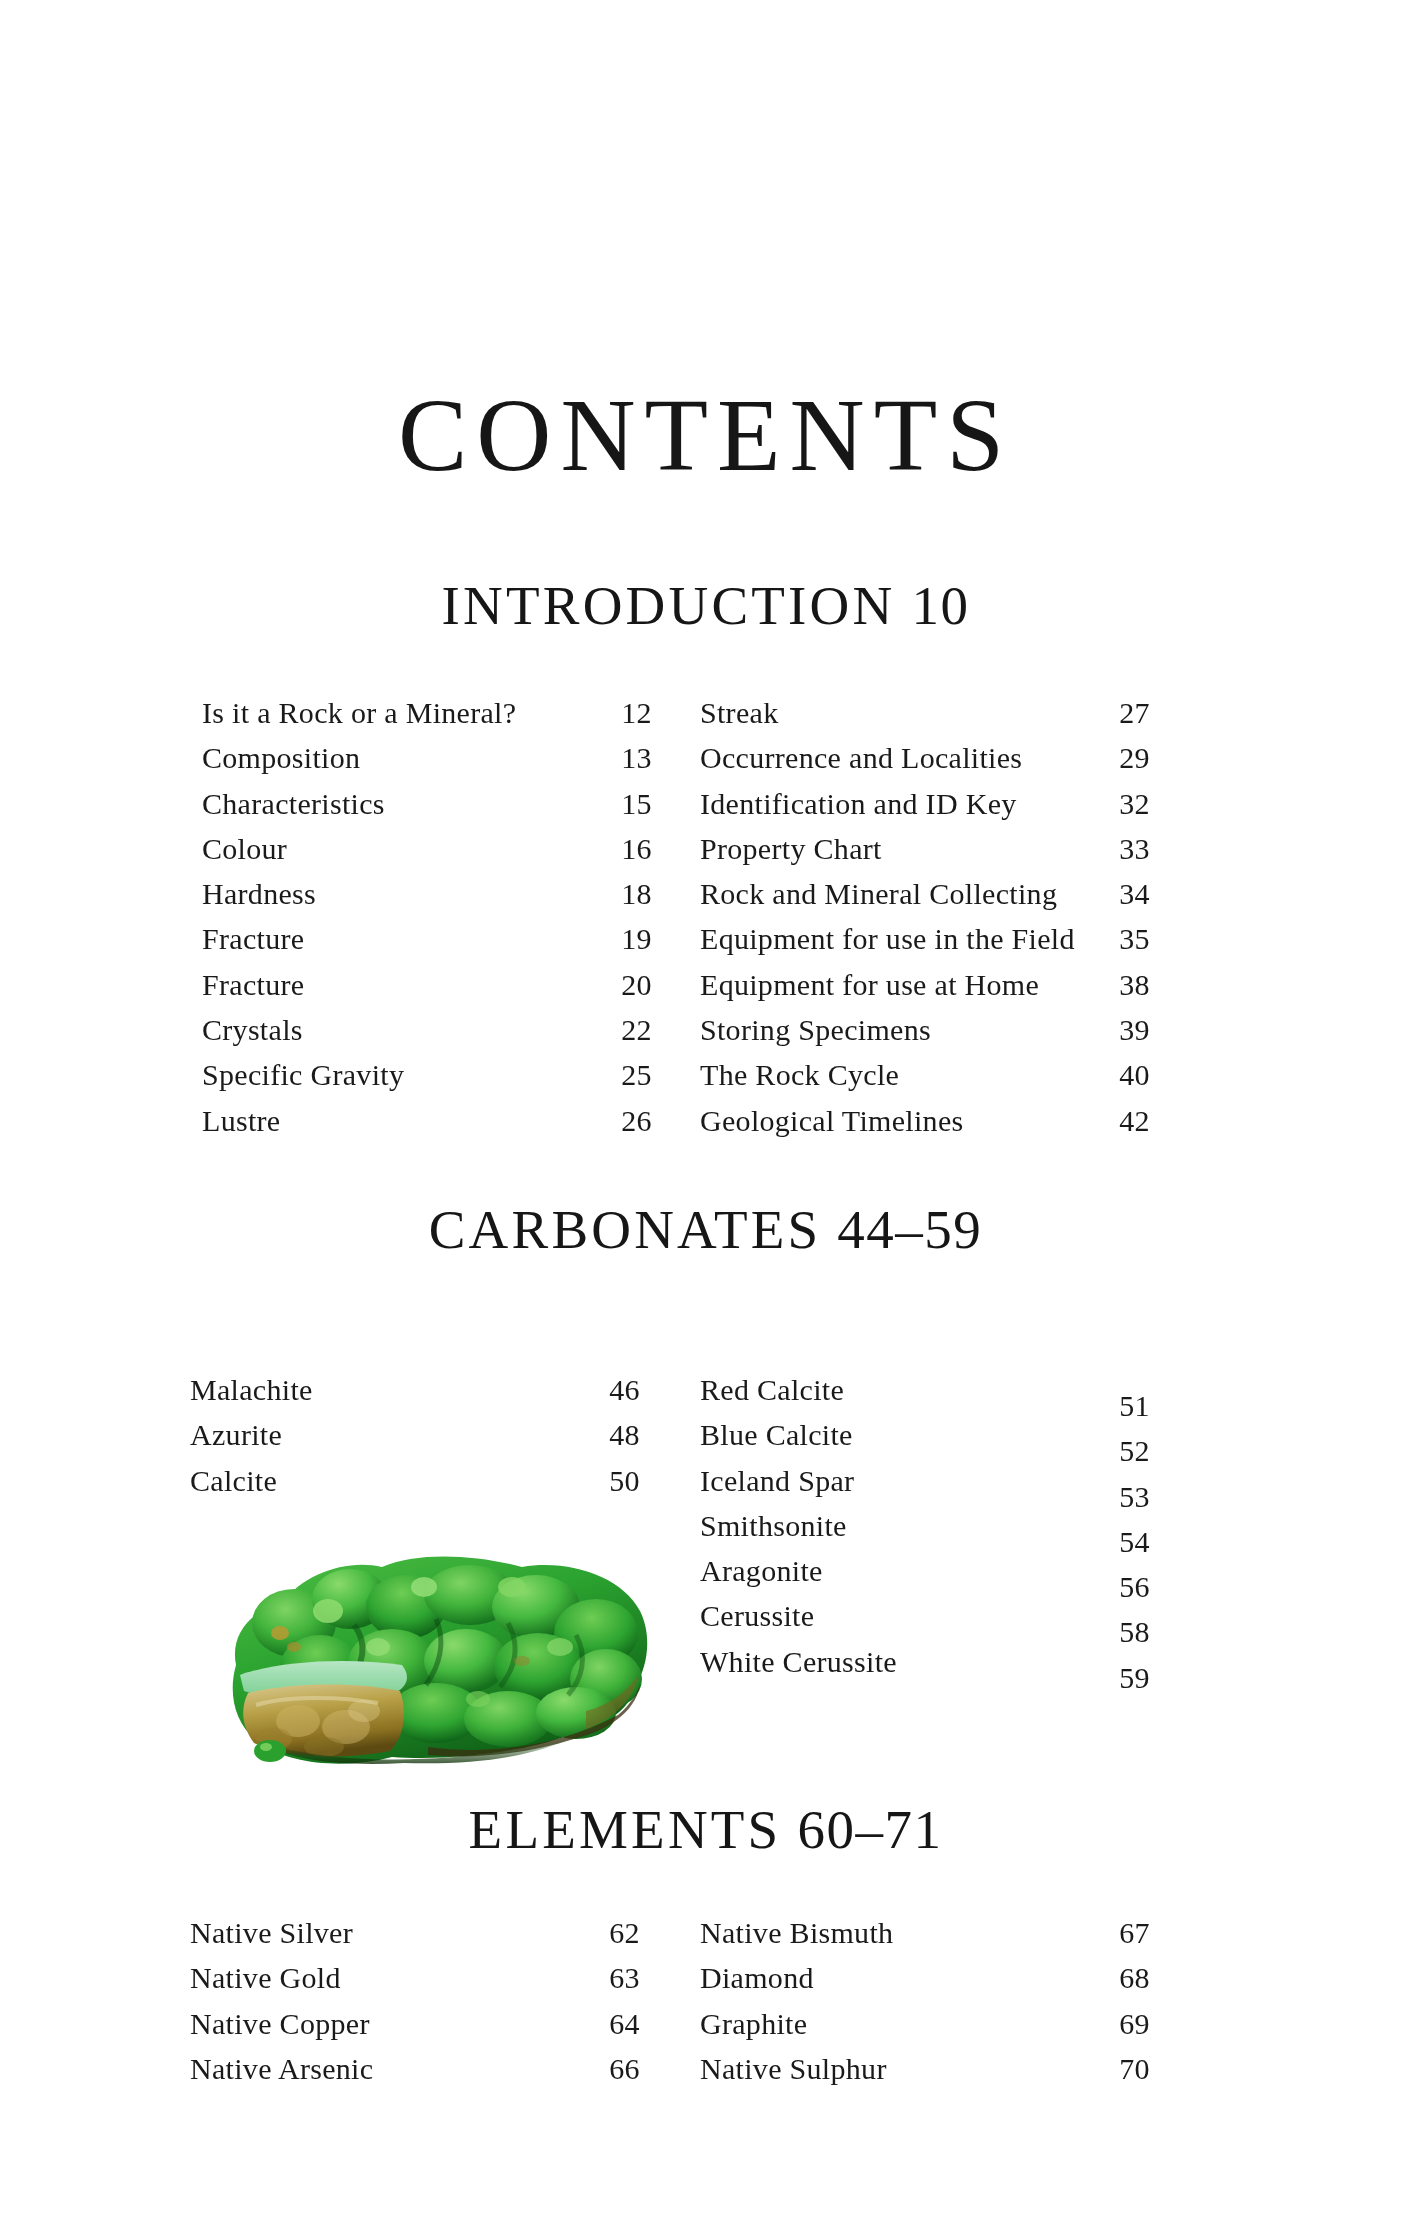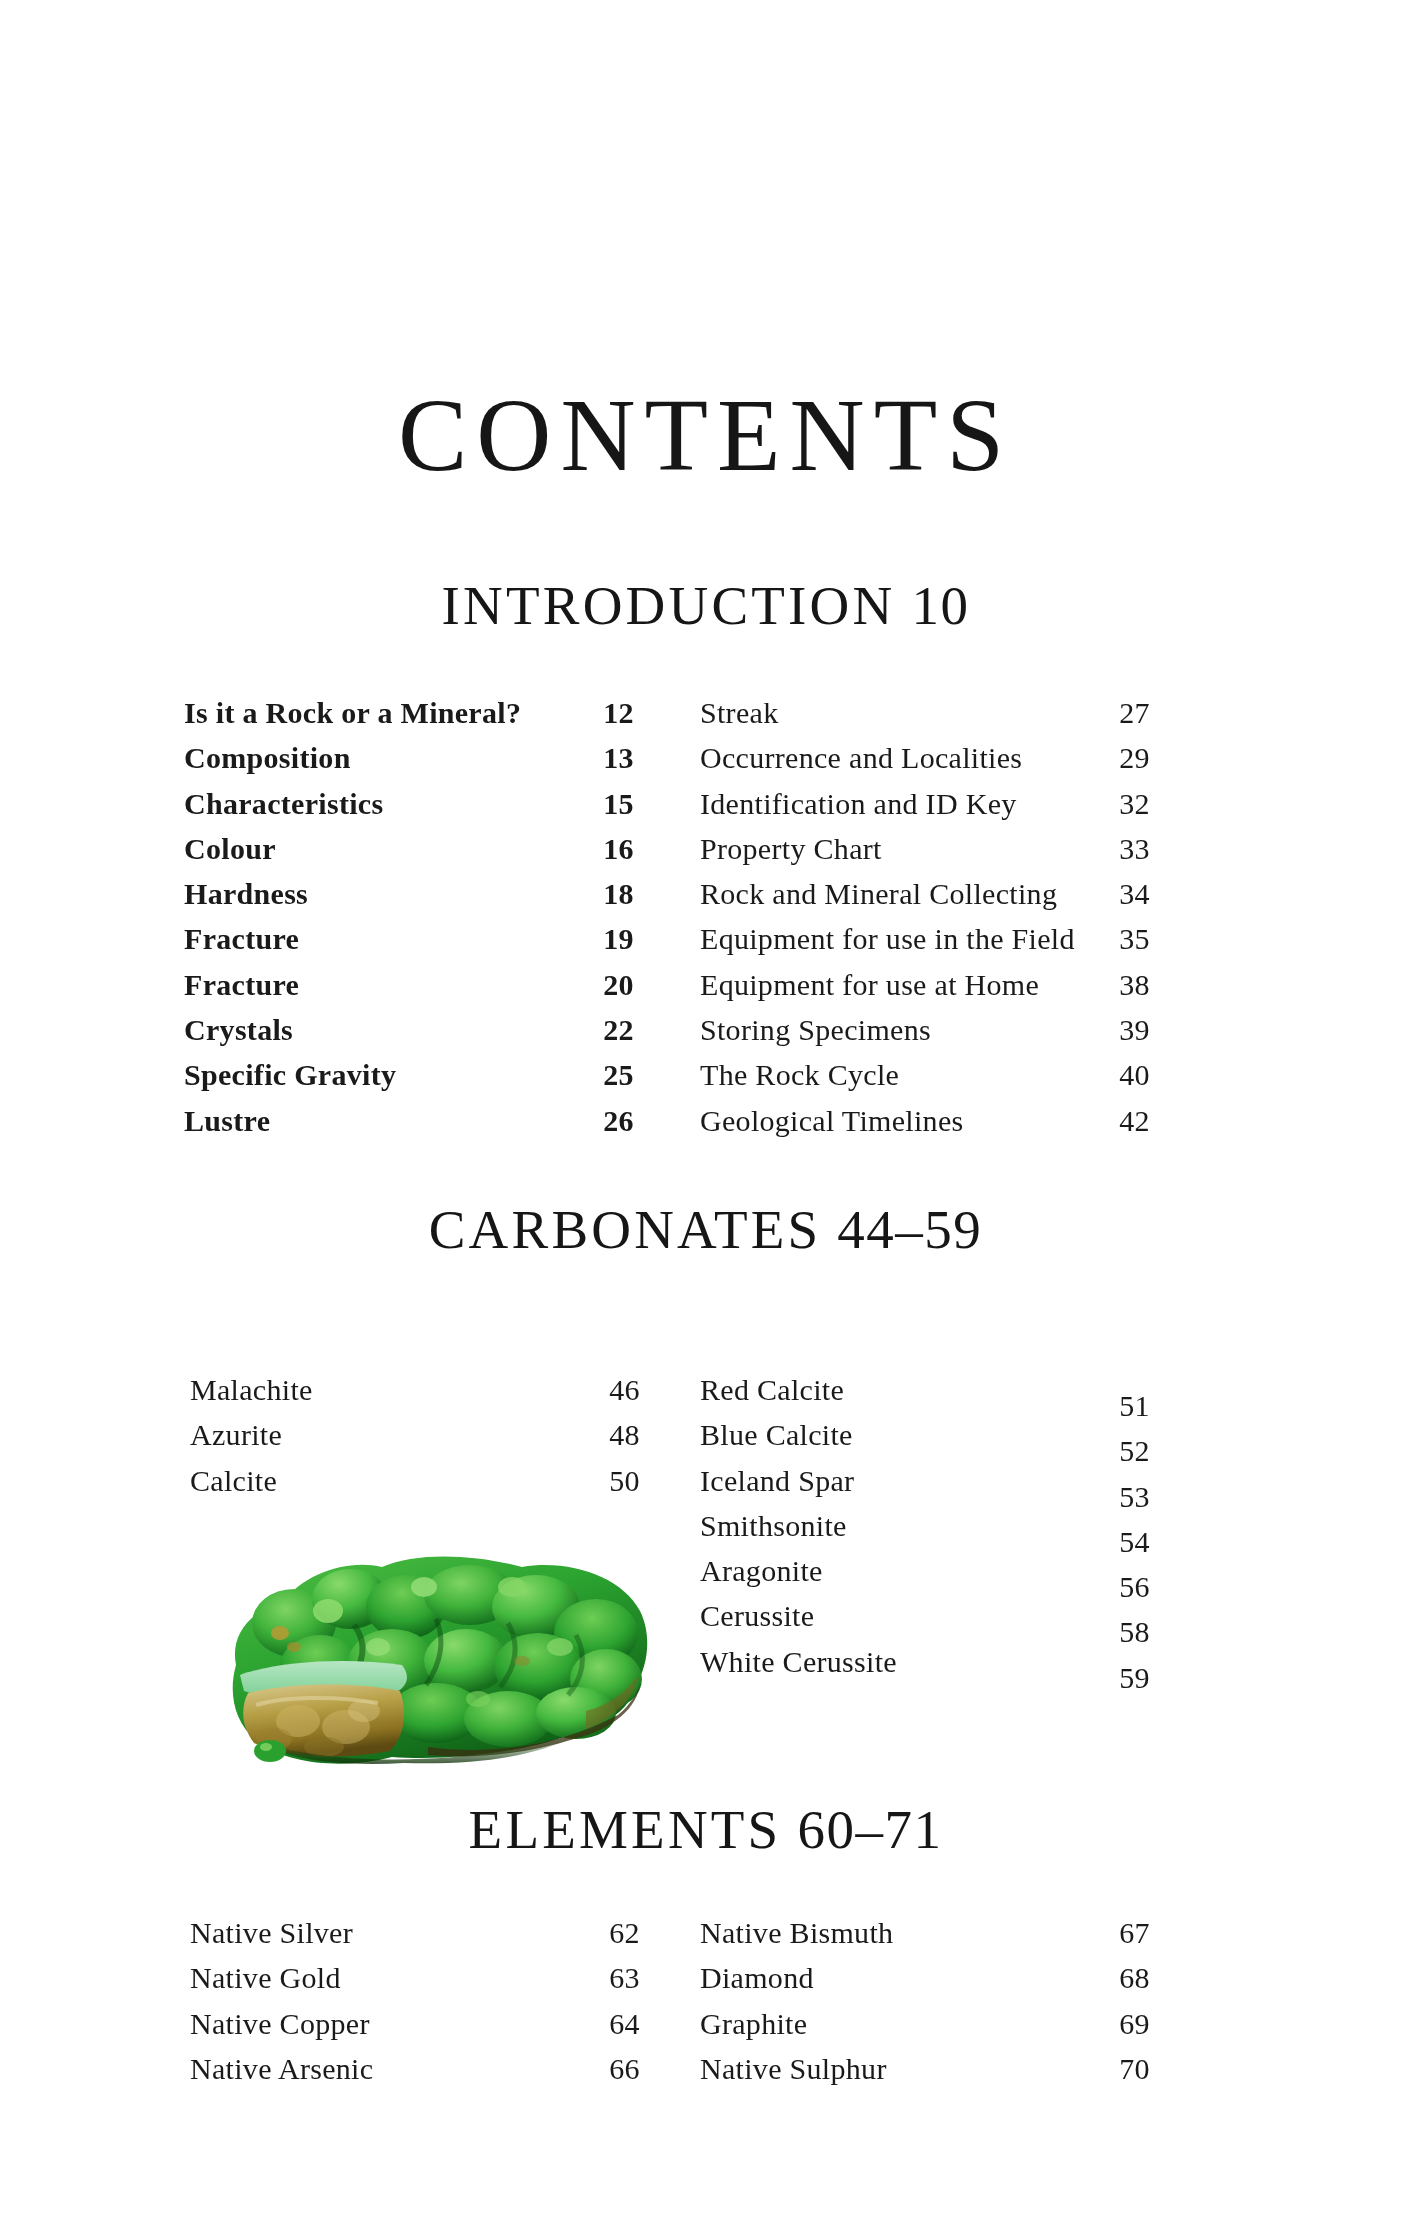--- a/index.html
+++ b/index.html
@@ -78,21 +78,21 @@
     letter-spacing: 0.3px;
   }
   .col .pageno {
     position: absolute;
     top: 0;
     text-align: right;
     letter-spacing: 0.4px;
   }
 
   
-  #intro-left  { left: 184px; top: 690px; width: 450px; font-weight: bold; }
+  #intro-left  { left: 202px; top: 690px; width: 450px; }
   #intro-left .pageno  { right: 0; width: 60px; }
   #intro-right { left: 700px; top: 690px; width: 450px; }
   #intro-right .pageno { right: 0; width: 60px; }
 
   
   #carb-left  { left: 190px; top: 1367px; width: 450px; }
   #carb-left .pageno  { right: 0; width: 60px; }
   #carb-right { left: 700px; top: 1367px; width: 450px; }
   #carb-right .pageno { right: 0; width: 60px; margin-top: 16px; }
 

